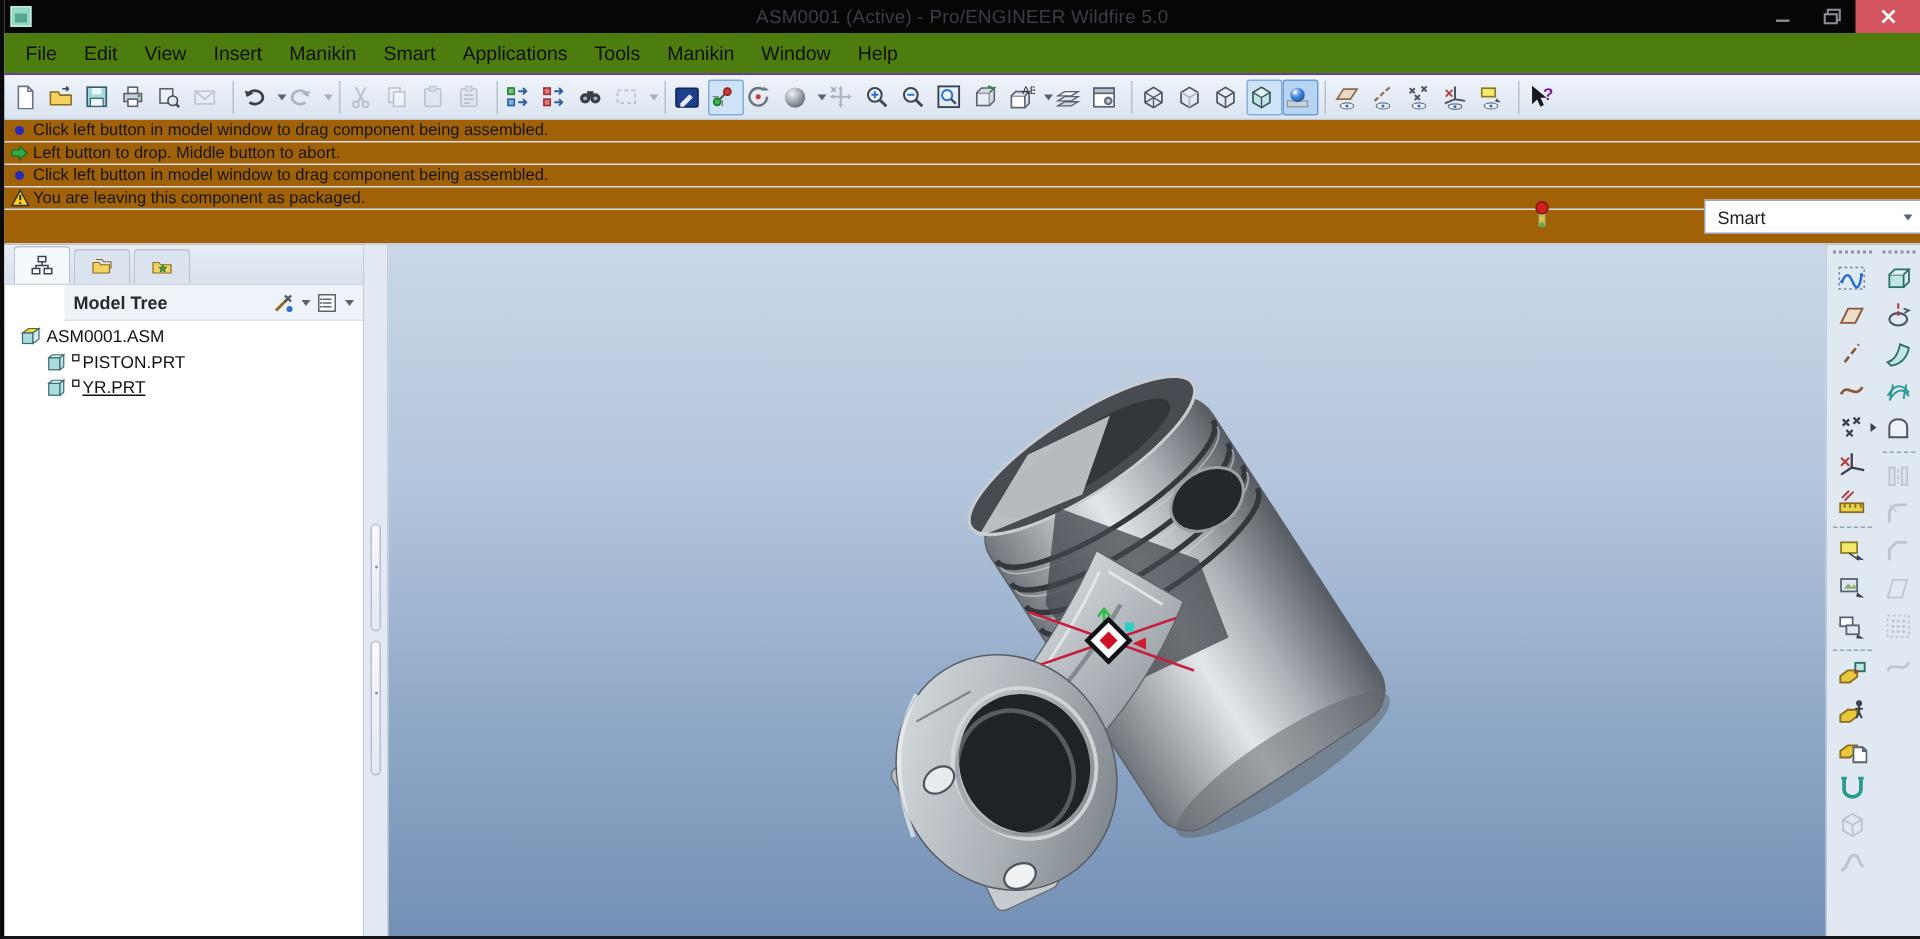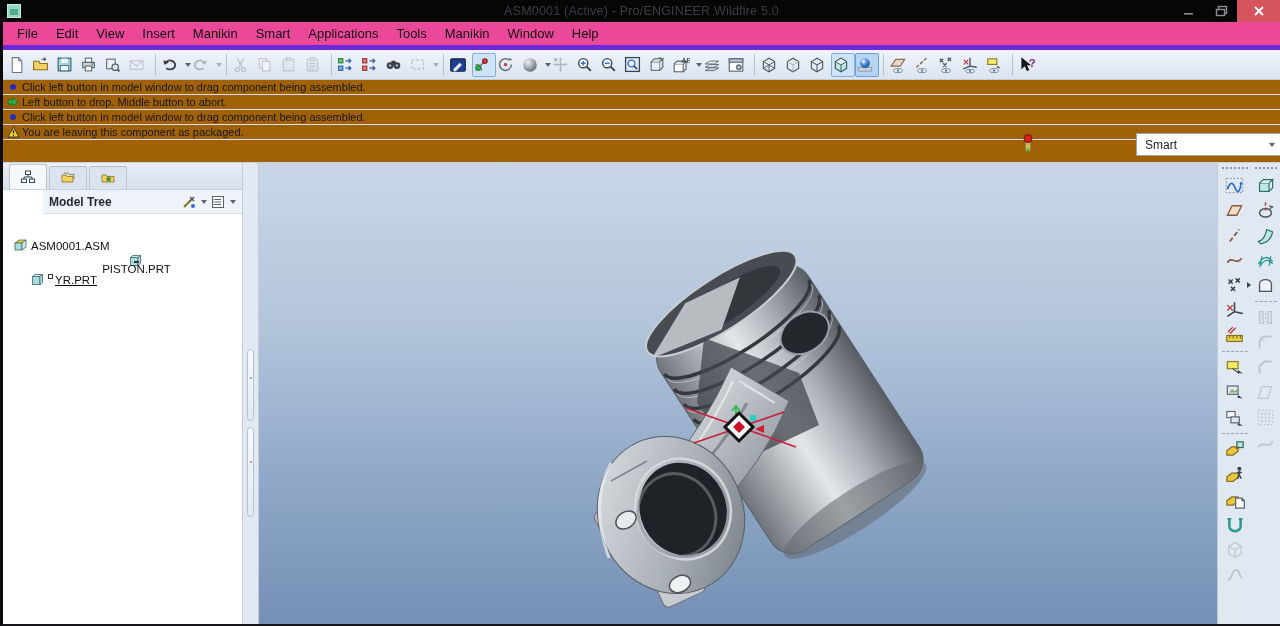--- a/index.html
+++ b/index.html
@@ -10,21 +10,21 @@
   
   .titlebar { height:22px; background:#060607; display:flex; align-items:center; position:relative; flex:0 0 22px;text-decoration:underline; }
   .appicon { width:14px; height:14px; margin-left:4px; background:#8fd9c6; border:1px solid #cfe8de; position:relative; }
   .appicon::after { content:""; position:absolute; left:2px; top:4px; right:2px; bottom:2px; background:#58a68c; }
   .titletext { position:absolute; left:0; right:0; text-align:center; color:#3b3e46; font-size:12.5px; letter-spacing:.2px; }
   .wbtns { margin-left:auto; display:flex; height:100%; align-items:stretch; }
   .wbtn { width:32px; display:flex; align-items:center; justify-content:center; }
   .wbtn.close { width:43px; background:#d4545f; }
 
   
-  .menubar { height:28px; background:#ec4899; border-bottom:5px solid #6d28d9; display:flex; align-items:center; padding-left:5px; flex:0 0 28px; }
+  .menubar { height:28px; background:#4d7c0f; border-bottom:1px solid #6d28d9; display:flex; align-items:center; padding-left:5px; flex:0 0 28px; }
   .menuitem { font-size:13px; color:#111; padding:4px 9px; cursor:default; }
 
   
   .toolbar { height:30px; background:linear-gradient(#eff4fa,#dbe4f0); border-bottom:1px solid #c2cbd8; display:flex; align-items:center; padding:0 4px; flex:0 0 30px; }
   .ti { width:24px; height:24px; display:flex; align-items:center; justify-content:flex-start; border:1px solid transparent; border-radius:2px; flex:0 0 auto; }
   .ti.toggled { background:#cfe3f7; border-color:#84aede; }
   .ti.toggled2 { background:#b7d4f2; border-color:#6d9fd6; }
   .ti.disabled { opacity:.45; }
   .tsep { width:1px; height:22px; background:#b6c1d0; margin:0 4px; flex:0 0 1px; }
   .caret { width:0; height:0; border-left:3.5px solid transparent; border-right:3.5px solid transparent; border-top:4px solid #5a6470; margin-left:1px; flex:0 0 auto; }
@@ -44,21 +44,21 @@
 
   
   .nav { width:240px; background:#fff; border-right:1px solid #c3cdd9; display:flex; flex-direction:column; }
   .navtabs { height:27px; background:linear-gradient(#e9eef5,#d7e0ec); display:flex; align-items:flex-end; padding-left:6px; gap:2px; border-bottom:1px solid #c9d2de; }
   .navtab { width:38px; height:23px; border:1px solid #b9c3d1; border-bottom:none; border-radius:3px 3px 0 0; background:#dbe3ee; display:flex; align-items:center; justify-content:center; }
   .navtab.active { background:#f6f9fc; height:25px; }
   .navheader { height:24px; background:#eef3f9; border-bottom:1px solid #d8e0ea; display:flex; align-items:center; padding:0 6px;margin-left:40px; }
   .navheader .title { font-size:12px; font-weight:bold; color:#26292e; }
   .hicons { margin-left:auto; display:flex; align-items:center; gap:3px; }
   .hbtn { display:flex; align-items:center; }
-  .treearea { flex:1; padding-top:22px; border-top:1px solid #fff; }
+  .treearea { flex:1; padding-top:1px; border-top:1px solid #fff; }
   .trow { height:17px; display:flex; align-items:center; font-size:11.5px; color:#101114; }
   .trow .statussq { width:5px; height:5px; border:1px solid #333; background:#fff; margin:-6px 2px 0 1px; }
   .tico { margin-right:3px; display:flex; }
 
   
   .split { width:16px; background:#e2e9f2; border-right:1px solid #c3cdd9; position:relative; }
   .sash { position:absolute; left:4px; width:7px; border:1px solid #b6c0cd; border-radius:4px; background:linear-gradient(#f7fafc,#e2e9f1); }
   .sash::after { content:""; position:absolute; left:2px; width:2px; height:2px; background:#8a93a0; border-radius:50%; top:38%; }
 
   
@@ -508,21 +508,21 @@
         <div class="trow" style="padding-left:10px;">
           <span class="tico">
               <svg width="15" height="15" viewBox="0 0 15 15">
                 <path d="M2 5l4-3h7l-4 3z" fill="#e8d44c" stroke="#6a5d1f" stroke-width=".8"></path>
                 <rect x="2" y="5" width="7" height="7" fill="#aadde0" stroke="#3a6a6e" stroke-width=".8"></rect>
                 <path d="M9 12l4-3V2L9 5z" fill="#d4ecee" stroke="#3a6a6e" stroke-width=".8"></path>
               </svg>
             </span>
           <span>ASM0001.ASM</span>
         </div>
-        <div class="trow" style="padding-left:28px;flex-direction:column;">
+        <div class="trow" style="padding-left:28px;">
           <span class="tico">
               <svg width="13" height="13" viewBox="0 0 13 13">
                 <rect x="1.5" y="3.5" width="7.5" height="8" fill="#aadde0" stroke="#3a6a6e" stroke-width=".8"></rect>
                 <path d="M1.5 3.5l2.5-2h7.5L9 3.5z" fill="#d4ecee" stroke="#3a6a6e" stroke-width=".8"></path>
                 <path d="M9 11.5l2.5-2v-8L9 3.5z" fill="#c2e5e8" stroke="#3a6a6e" stroke-width=".8"></path>
               </svg>
             </span>
           <span class="statussq"></span>
           <span>PISTON.PRT</span>
         </div>

